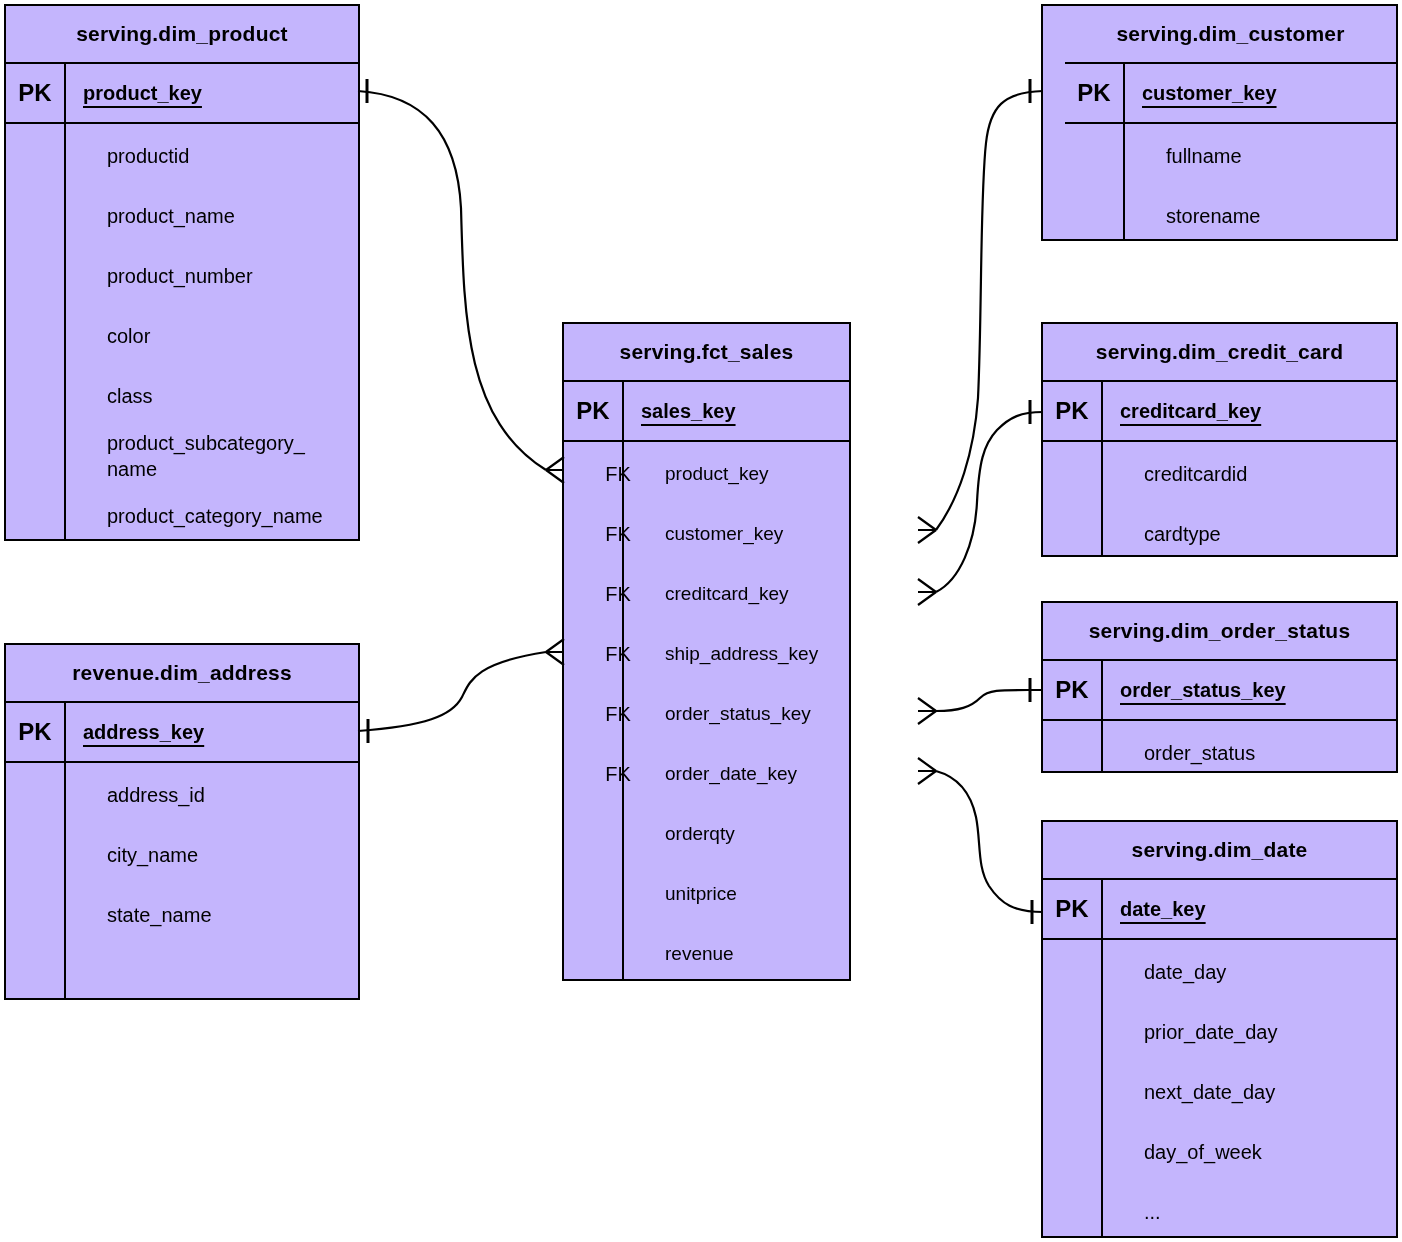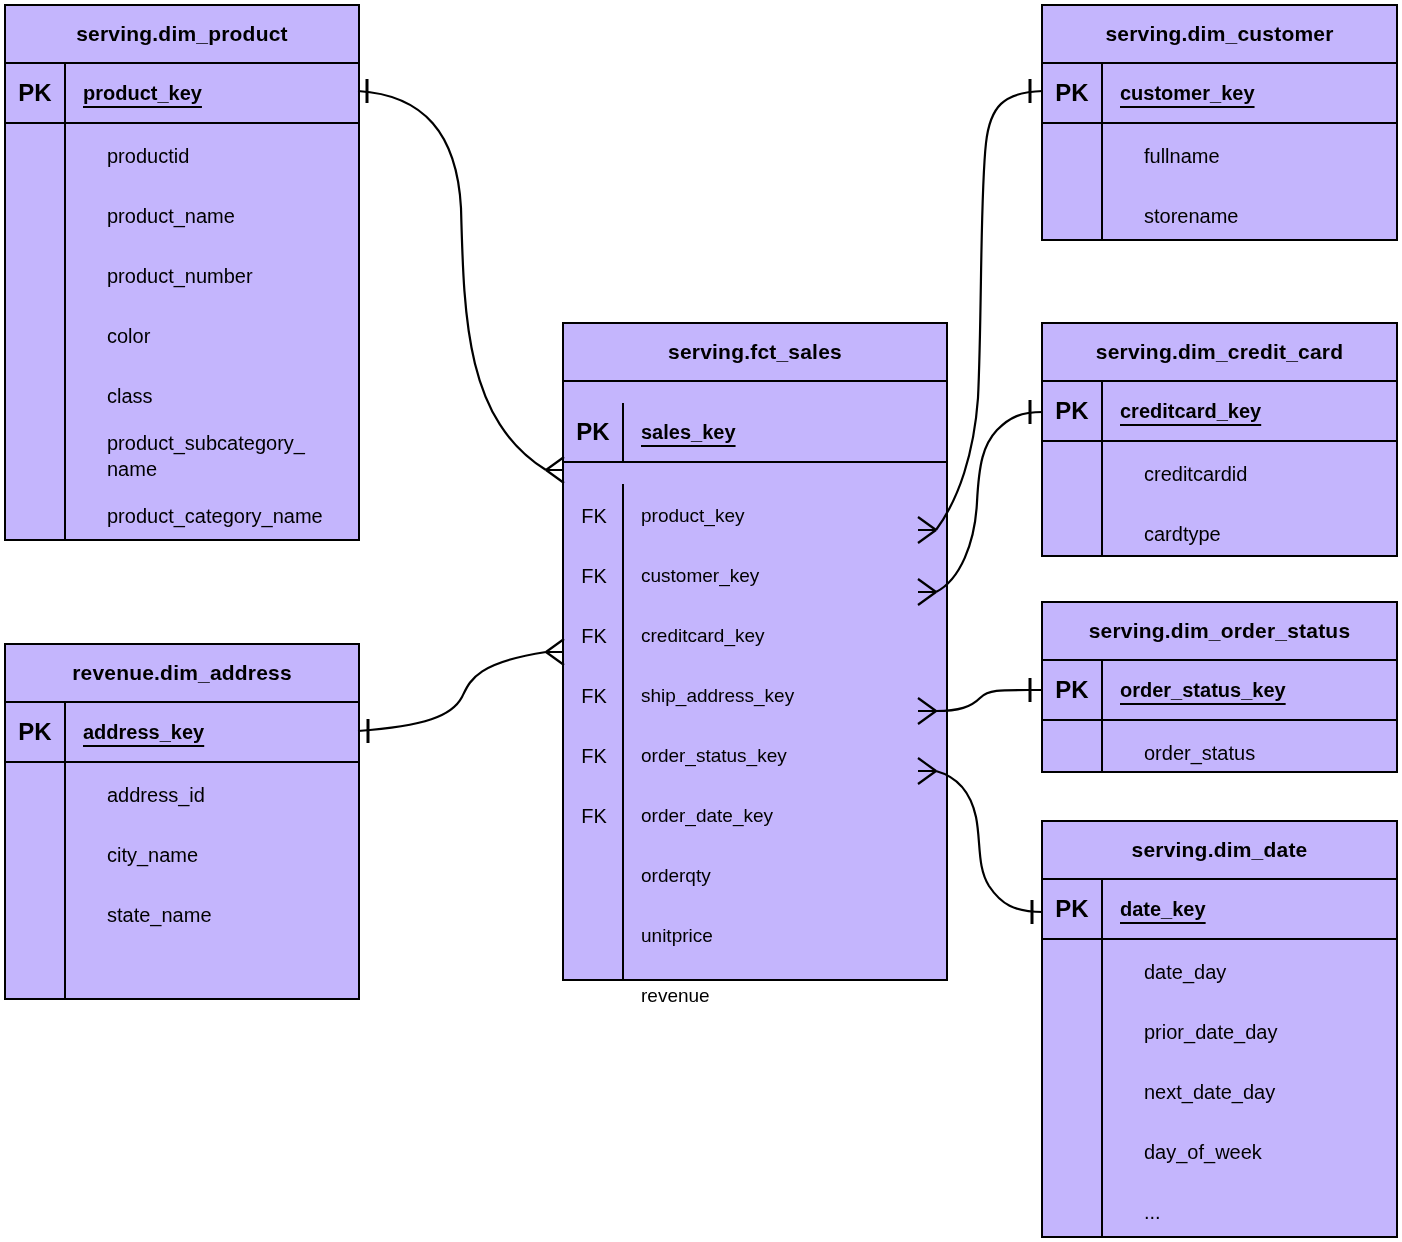--- a/index.html
+++ b/index.html
@@ -30,32 +30,32 @@
   }
   .tbody{flex:1;position:relative;}
   .tbody::before{
     content:"";position:absolute;left:58px;top:0;bottom:0;width:2px;background:#000;
   }
   .fields{position:absolute;left:60px;right:0;top:2px;}
   .field{
     height:60px;display:flex;align-items:center;padding-left:17px;
     font-size:20px;white-space:pre-line;line-height:26px;margin-left:24px;
   }
-  .frow{height:60px;display:flex;}
+  .frow{height:60px;display:flex;padding-left:24px;}
   .rtag{
     width:60px;flex:none;display:flex;align-items:center;justify-content:center;
     font-size:20px;
   }
   .rfield{flex:1;display:flex;align-items:center;padding-left:17px;font-size:19px;}
 
   
   .t-product      {left:4px;    top:4px;   width:356px; height:537px;}
   .t-address      {left:4px;    top:643px; width:356px; height:357px;}
-  .t-sales        {left:562px;  top:322px; width:386px; height:659px;gap:21px;}
-  .t-customer     {left:1041px; top:4px;   width:357px; height:237px;}
+  .t-sales        {left:562px;  top:322px; width:289px; height:659px;}
+  .t-customer     {left:1041px; top:4px;   width:357px; height:237px;padding-left:22px;}
   .t-creditcard   {left:1041px; top:322px; width:357px; height:235px;}
   .t-orderstatus  {left:1041px; top:601px; width:357px; height:172px;}
   .t-date         {left:1041px; top:820px; width:357px; height:418px;}
 
   svg.overlay{
     position:absolute;left:0;top:0;width:1402px;height:1242px;
     z-index:3;pointer-events:none;
   }
   svg.overlay path{fill:none;stroke:#000;}
   .rel{stroke-width:2.2px;}

